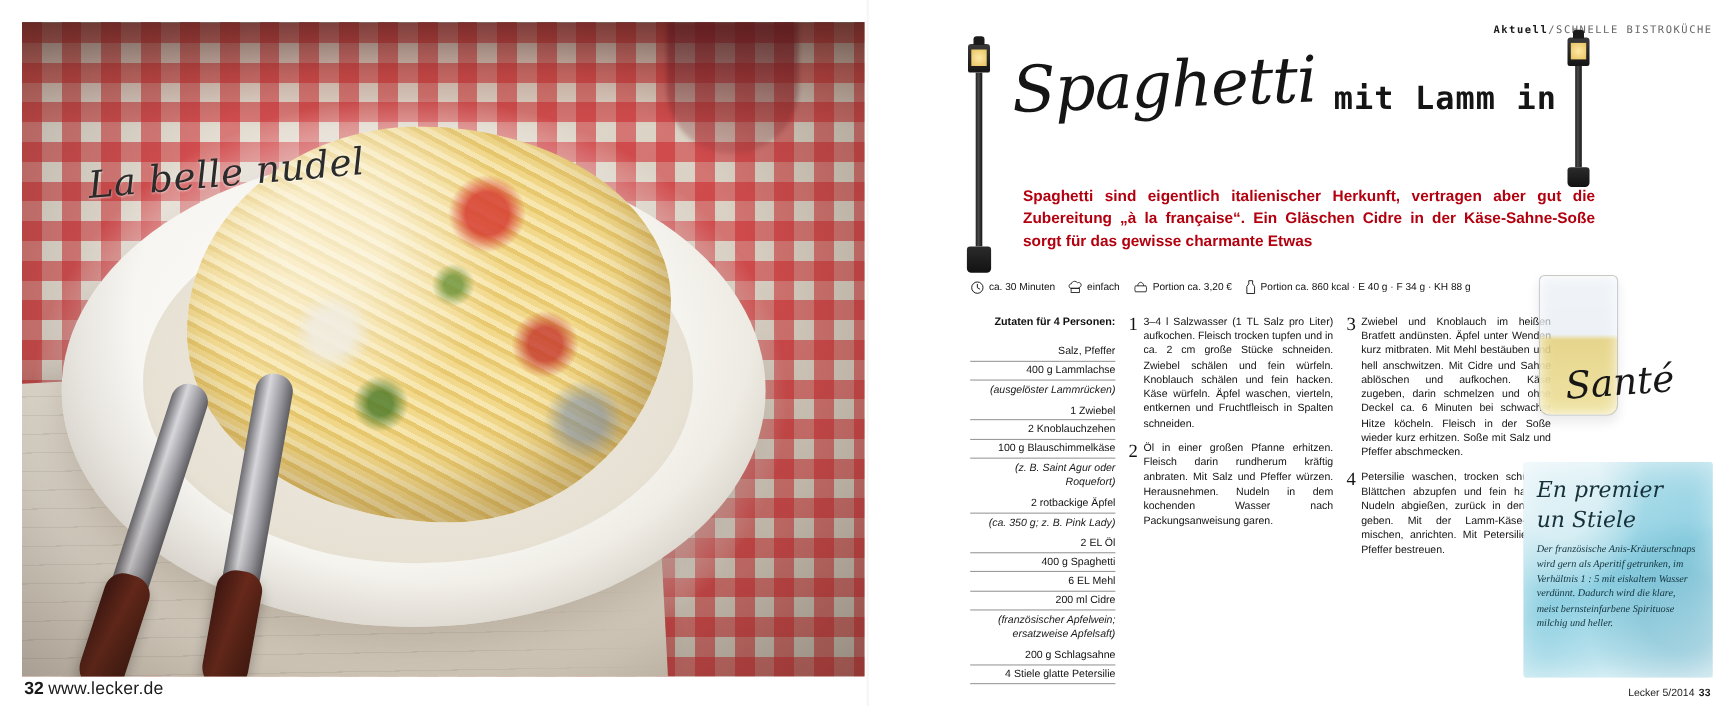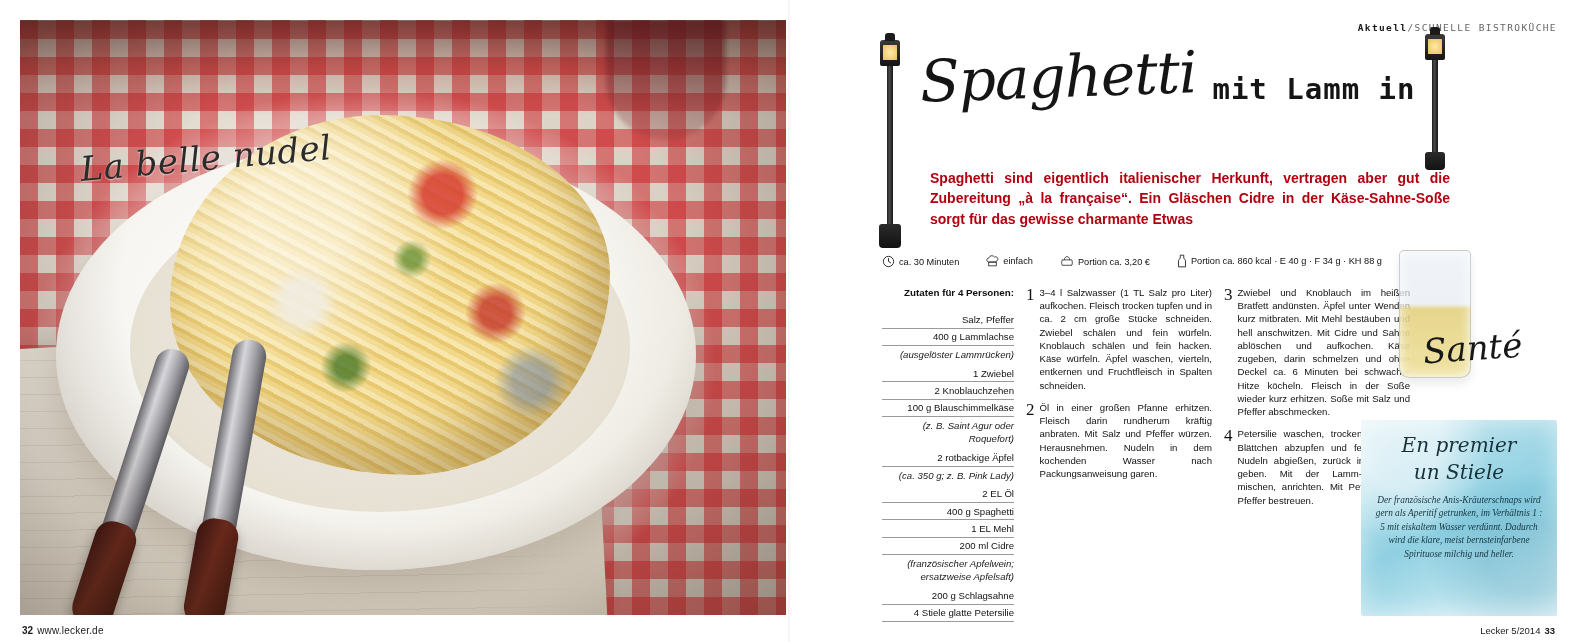--- a/index.html
+++ b/index.html
@@ -134,21 +134,21 @@
     font-style: italic;
     font-size: 34px;
     color: #2b2b2b;
     transform: rotate(-5deg);
     letter-spacing: .5px;
     text-shadow: 0 1px 2px rgba(255,255,255,0.6);
   }
   .page-number-left {
     position: absolute;
     left: 22px; bottom: 6px;
-    font-size: 10px; color: #1a1a1a; font-weight: bold;
+    font-size: 16px; color: #1a1a1a; font-weight: bold;
   }
   .page-number-left .url { font-weight: normal; margin-left: 4px; letter-spacing: .2px; }
 
   
   .right-page {
     position: absolute;
     left: 790px; top: 0;
     width: 785px; height: 642px;
     background: #fff;
     padding: 0;
@@ -226,22 +226,22 @@
     font-weight: bold;
     line-height: 1.45;
     text-align: justify;
   }
 
   
   .infobar {
     position: absolute;
     left: 92px; top: 254px; width: 600px;
     display: flex;
-    align-items: flex-end;
-    gap: 27px;
+    align-items: center;
+    gap: 12px;
     font-size: 9.2px;
     color: #111;
   }
   .infobar .item { display: flex; align-items: center; gap: 4px; white-space: nowrap; }
   .infobar svg { display: block; }
 
   
   .cols {
     position: absolute;
     left: 92px; top: 286px;
@@ -283,26 +283,25 @@
     font-style: italic;
     font-size: 34px;
     color: #171717;
     transform: rotate(-4deg);
   }
 
   
   .watercolor {
     position: absolute;
     right: 18px; bottom: 26px;
-    width: 196px; height: 196px;
+    width: 172px; height: 196px;
     background: linear-gradient(155deg, #cfeaf2 0%, #a9dbe8 28%, #8fd0e2 52%, #bde4ee 78%, #dff1f6 100%);
     border-radius: 3px;
     box-shadow: inset 0 0 26px rgba(255,255,255,0.55);
     padding: 10px 12px;
-    text-align: center;
   }
   .watercolor::after{
     content:"";
     position:absolute; inset:0;
     background:
       radial-gradient(ellipse at 20% 12%, rgba(255,255,255,0.55) 0 18%, rgba(0,0,0,0) 40%),
       radial-gradient(ellipse at 85% 70%, rgba(60,150,180,0.28) 0 18%, rgba(0,0,0,0) 44%);
     pointer-events:none;
   }
   .wc-title {
@@ -436,21 +435,21 @@
           <li>400 g Lammlachse</li>
           <li class="note">(ausgelöster Lammrücken)</li>
           <li>1 Zwiebel</li>
           <li>2 Knoblauchzehen</li>
           <li>100 g Blauschimmelkäse</li>
           <li class="note">(z. B. Saint Agur oder Roquefort)</li>
           <li>2 rotbackige Äpfel</li>
           <li class="note">(ca. 350 g; z. B. Pink Lady)</li>
           <li>2 EL Öl</li>
           <li>400 g Spaghetti</li>
-          <li>1 EL Mehl</li>
+          <li>6 EL Mehl</li>
           <li>200 ml Cidre</li>
           <li class="note">(französischer Apfelwein; ersatzweise Apfelsaft)</li>
           <li>200 g Schlagsahne</li>
           <li>4 Stiele glatte Petersilie</li>
         </ul>
       </div>
 
       <div class="col steps">
         <div class="step">
           <div class="num">1</div>

